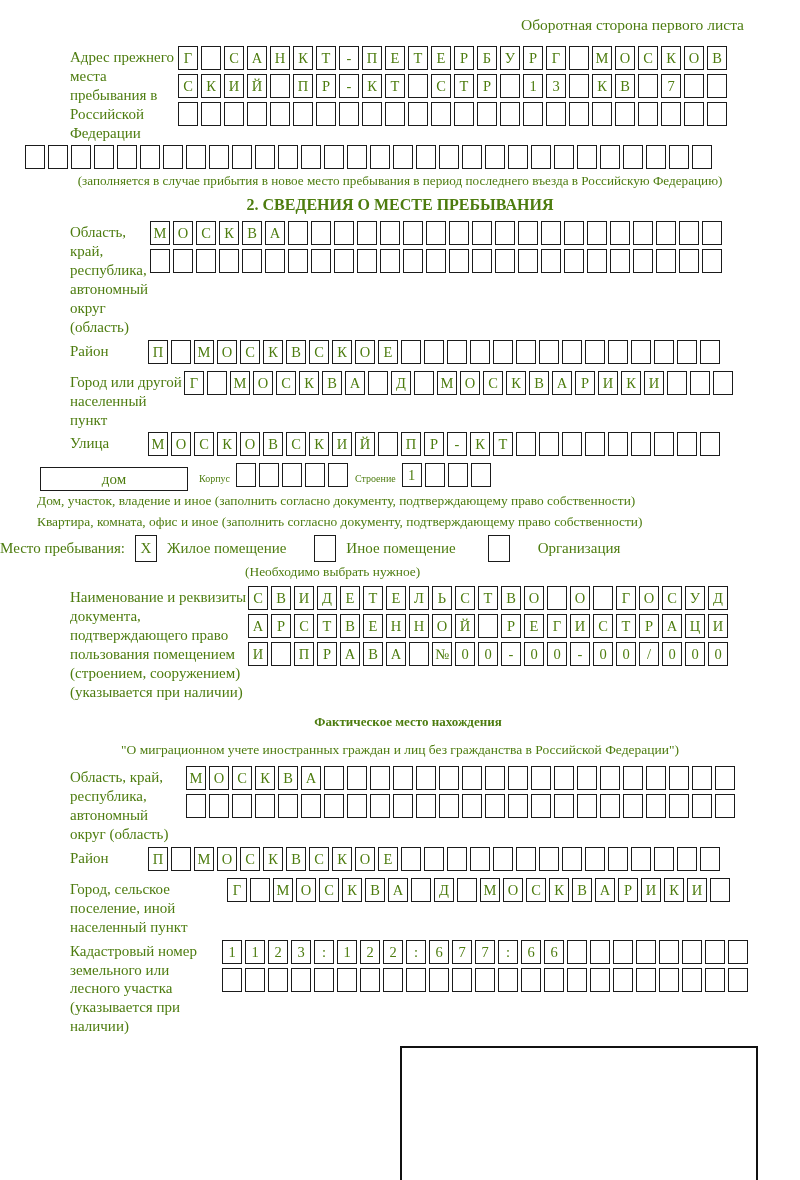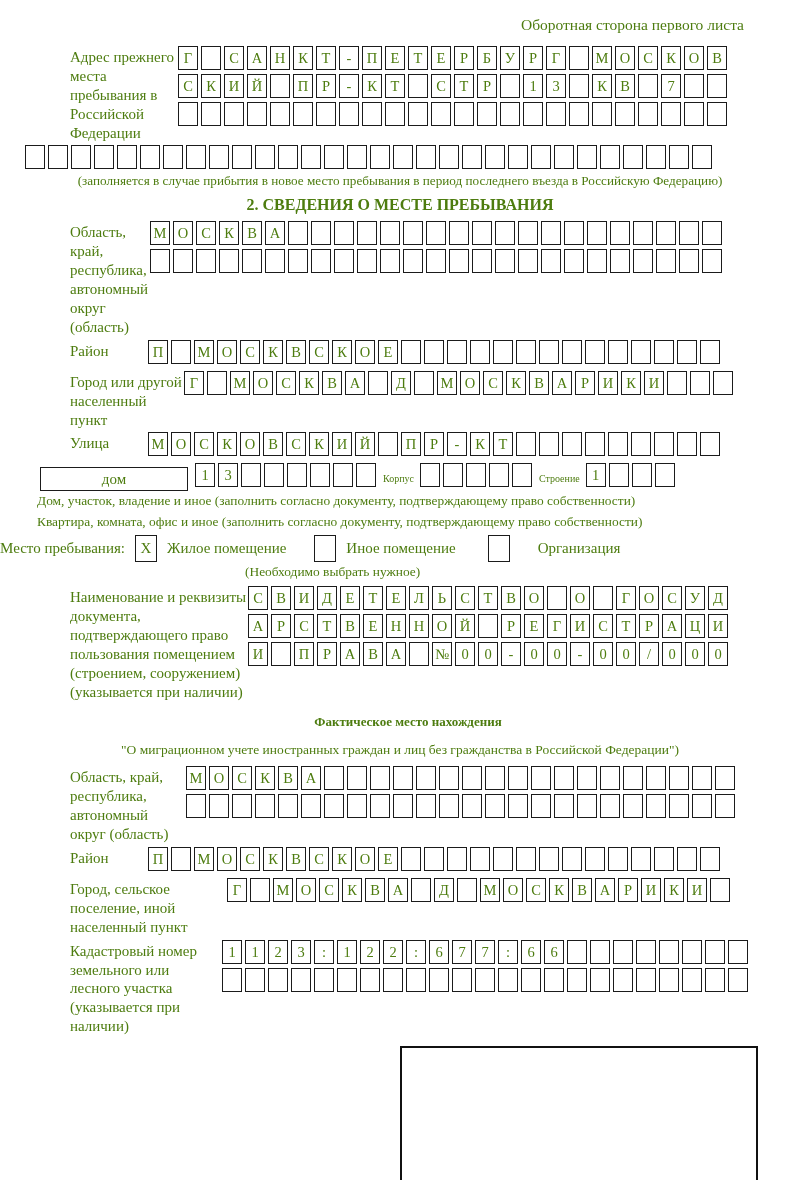--- a/index.html
+++ b/index.html
@@ -87,21 +87,20 @@
 
   <div class="frow">
     <div class="flabel w76">Улица</div>
     <div class="fcells">
       <div class="char-row"><span class="cell">М</span><span class="cell">О</span><span class="cell">С</span><span class="cell">К</span><span class="cell">О</span><span class="cell">В</span><span class="cell">С</span><span class="cell">К</span><span class="cell">И</span><span class="cell">Й</span><span class="cell">&nbsp;</span><span class="cell">П</span><span class="cell">Р</span><span class="cell">-</span><span class="cell">К</span><span class="cell">Т</span><span class="cell">&nbsp;</span><span class="cell">&nbsp;</span><span class="cell">&nbsp;</span><span class="cell">&nbsp;</span><span class="cell">&nbsp;</span><span class="cell">&nbsp;</span><span class="cell">&nbsp;</span><span class="cell">&nbsp;</span><span class="cell">&nbsp;</span></div>
     </div>
   </div>
 
   <div class="houserow">
     <span class="bigbox" style="width:146px;">дом</span>
-    <span class="char-row"><span class="cell">1</span><span class="cell">3</span><span class="cell">&nbsp;</span><span class="cell">&nbsp;</span><span class="cell">&nbsp;</span><span class="cell">&nbsp;</span><span class="cell">&nbsp;</span><span class="cell">&nbsp;</span></span>
     <span class="inline-lbl">Корпус</span>
     <span class="char-row"><span class="cell">&nbsp;</span><span class="cell">&nbsp;</span><span class="cell">&nbsp;</span><span class="cell">&nbsp;</span><span class="cell">&nbsp;</span></span>
     <span class="inline-lbl">Строение</span>
     <span class="char-row"><span class="cell">1</span><span class="cell">&nbsp;</span><span class="cell">&nbsp;</span><span class="cell">&nbsp;</span></span>
   </div>
   <div class="caption-left">Дом, участок, владение и иное (заполнить согласно документу, подтверждающему право собственности)</div>
 
   <div class="caption-left">Квартира, комната, офис и иное (заполнить согласно документу, подтверждающему право собственности)</div>
 
   <div class="stayrow">

